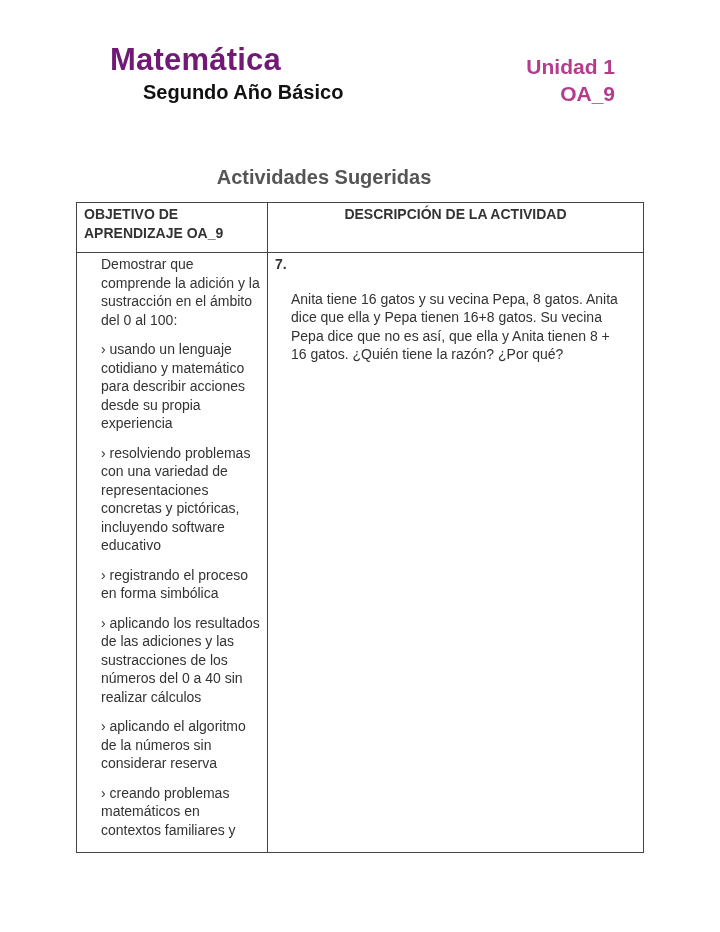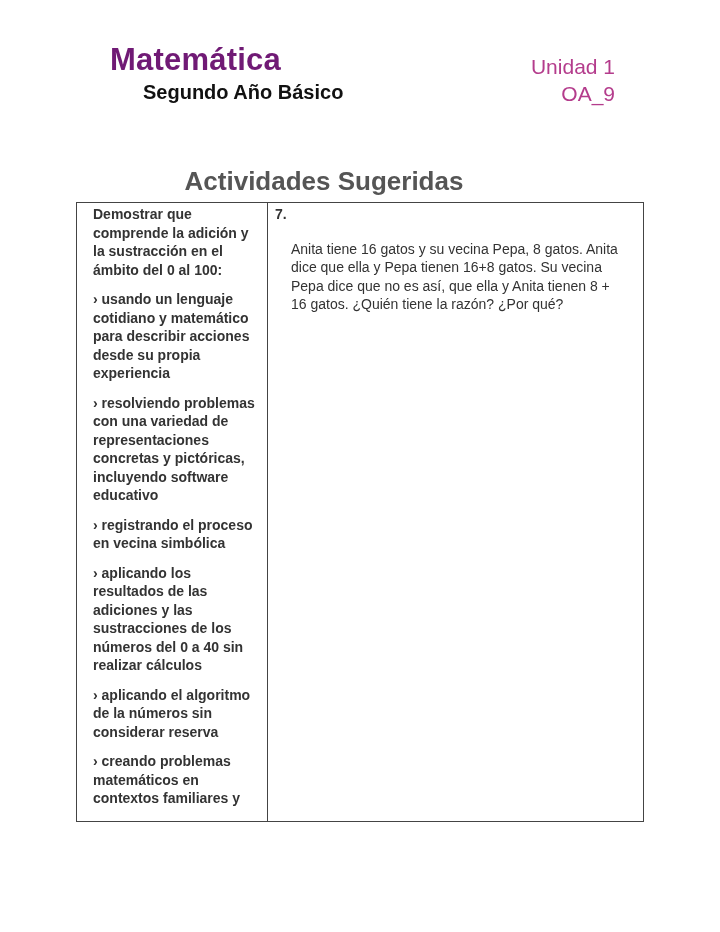--- a/index.html
+++ b/index.html
@@ -10,39 +10,39 @@
   .title-main {
     position: absolute; left: 110px; top: 42px;
     font-size: 31px; font-weight: bold; color: #701a75; letter-spacing: 0.2px;
   }
   .subtitle {
     position: absolute; left: 107px; top: 81px;
     font-size: 20px; font-weight: bold; color: #111111; margin-left: 36px;
   }
   .unit {
     position: absolute; right: 105px; top: 53px; text-align: right;
-    font-size: 21px; font-weight: normal; color: #b43c8c; line-height: 27px;
+    font-size: 21px; font-weight: bold; color: #b43c8c; line-height: 27px;
   }
   .section-title {
     position: absolute; left: 0; width: 648px; top: 166px; text-align: center;
-    font-size: 26px; font-weight: bold; color: #555555;
+    font-size: 20px; font-weight: bold; color: #555555;
   }
   table.main {
     position: absolute; left: 76px; top: 202px; width: 568px;
     border-collapse: collapse; table-layout: fixed;
   }
   table.main td {
     border: 1.5px solid #444444; vertical-align: top;
     font-size: 14px; line-height: 18.5px; color: #333333;
   }
   .col-left { width: 191px; }
   .hdr-left { padding: 2px 7px 6px 7px; height: 41px; }
   .hdr-right { padding: 2px 7px; text-align: center; font-weight: bold; }
   .hdr-left { font-weight: bold; }
-  .body-left { padding: 2px 7px 0 16px; height: 586px; font-weight: bold; }
+  .body-left { padding: 2px 7px 0 24px; height: 586px; font-weight: normal; }
   .body-left p { margin: 0 0 11px 0; }
   .body-right { padding: 2px 7px; }
   .act-num { font-weight: bold; margin: 0 0 10px 0; }
   .act-text { margin: 16px; }
 </style>
 </head>
 <body>
 
 <div class="title-main">Matemática</div>
 <div class="subtitle">Segundo Año Básico</div>
@@ -52,26 +52,30 @@
 </div>
 
 <div class="section-title">Actividades Sugeridas</div>
 
 <table class="main">
   <colgroup>
       <col class="col-left">
       <col>
     </colgroup>
   <tbody>
+      <tr>
+    <td class="hdr-left">OBJETIVO DE APRENDIZAJE OA_9</td>
+    <td class="hdr-right">DESCRIPCIÓN DE LA ACTIVIDAD</td>
+  </tr>
   <tr>
     <td class="body-left">
       <p>Demostrar que comprende la adición y la sustracción en el ámbito del 0 al 100:</p>
       <p>› usando un lenguaje cotidiano y matemático para describir acciones desde su propia experiencia</p>
       <p>› resolviendo problemas con una variedad de representaciones concretas y pictóricas, incluyendo software educativo</p>
-      <p>› registrando el proceso en vecina simbólica</p>
+      <p>› registrando el proceso en forma simbólica</p>
       <p>› aplicando los resultados de las adiciones y las sustracciones de los números del 0 a 40 sin realizar cálculos</p>
       <p>› aplicando el algoritmo de la números sin considerar reserva</p>
       <p style="margin-bottom:13px">› creando problemas matemáticos en contextos familiares y</p>
     </td>
     <td class="body-right">
       <p class="act-num">7.</p>
       <p class="act-text">Anita tiene 16 gatos y su vecina Pepa, 8 gatos. Anita dice que ella y Pepa tienen 16+8 gatos. Su vecina Pepa dice que no es así, que ella y Anita tienen 8 + 16 gatos. ¿Quién tiene la razón? ¿Por qué?</p>
     </td>
   </tr>
 </tbody>

